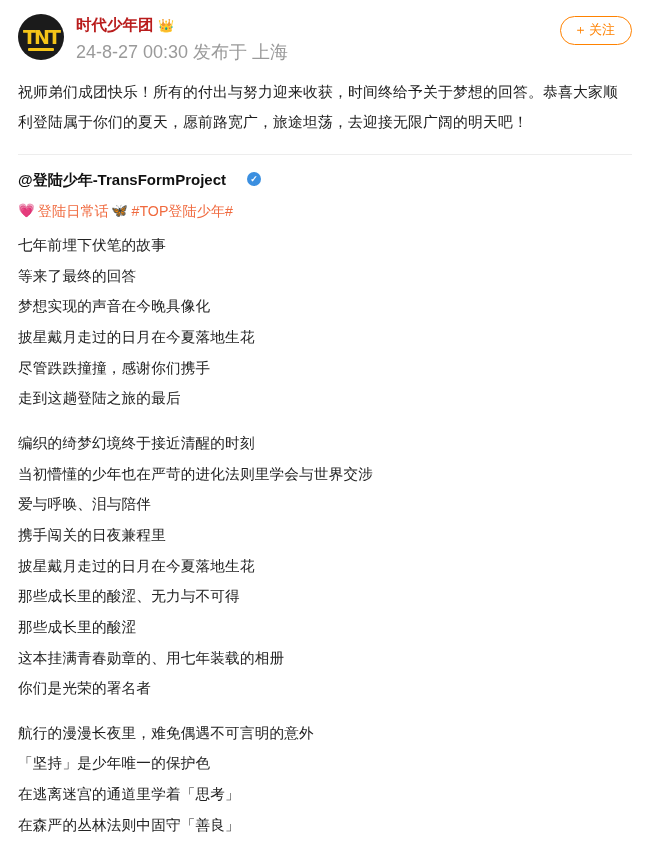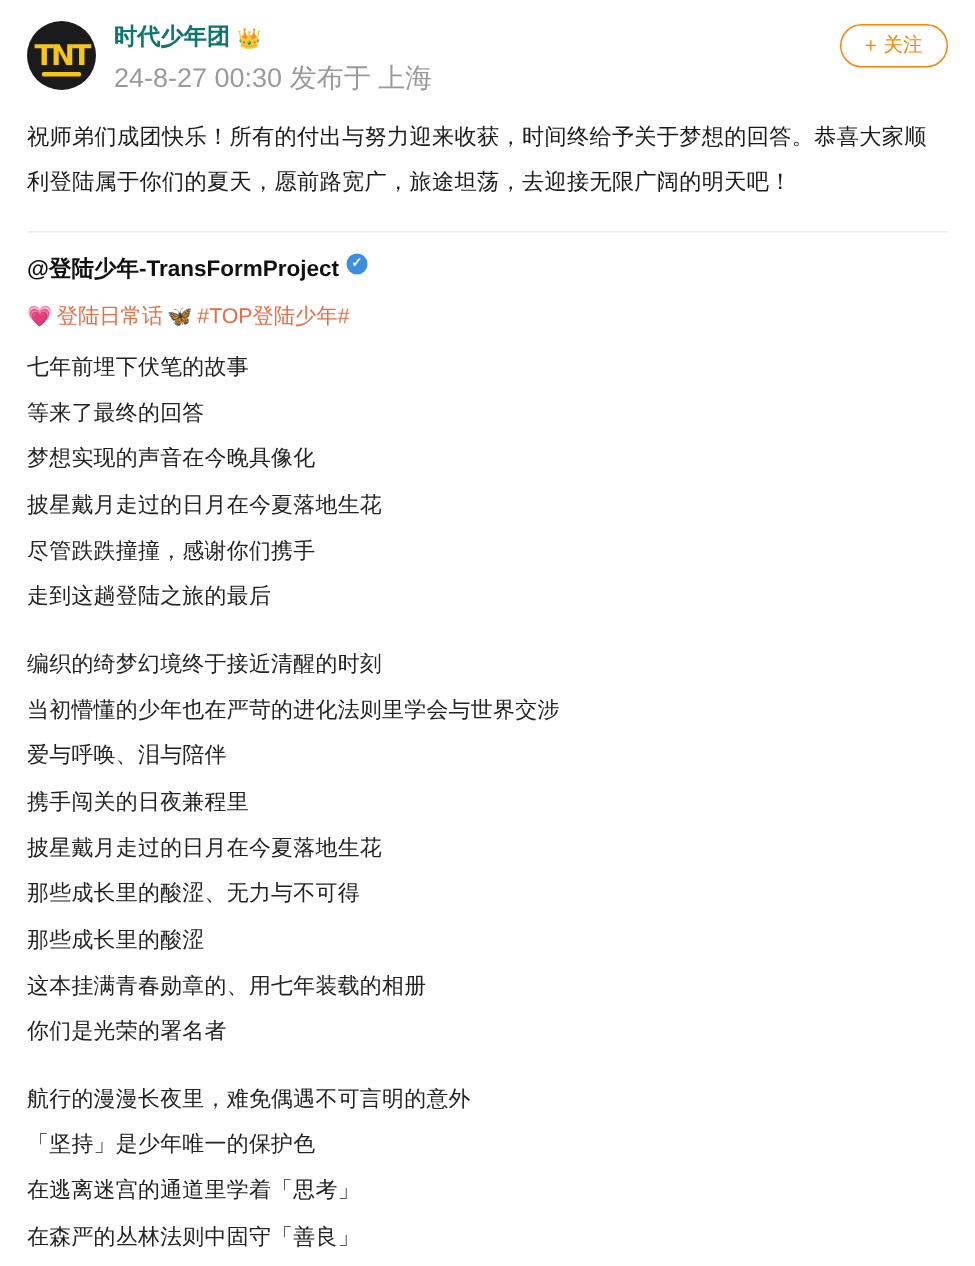--- a/index.html
+++ b/index.html
@@ -57,21 +57,21 @@
     padding-top: 1px;
   }
   .name-row {
     display: flex;
     align-items: center;
     gap: 4px;
   }
   .username {
     font-size: 15.5px;
     font-weight: 700;
-    color: #0f766e;
+    color: #b91c1c;
     line-height: 1.3;
   }
   .crown-icon {
     font-size: 13px;
     line-height: 1;
     margin-left: 1px;
   }
   .sub-row {
     margin-top: 5px;
     font-size: 18px;
@@ -113,22 +113,22 @@
   .body p { margin: 0; }
   .divider {
     margin: 16px 0 0 0;
     border-top: 1px solid #ededed;
   }
   .quote {
     margin-top: 14px;
   }
   .quote-head {
     display: flex;
-    align-items: flex-start;
-    gap: 5px;
+    align-items: center;
+    gap: 21px;
     font-size: 15px;
     font-weight: 700;
     color: #111;
     line-height: 1.4;
   }
   .verified {
     width: 14px;
     height: 14px;
     border-radius: 50%;
     background: #3b8fe0;

